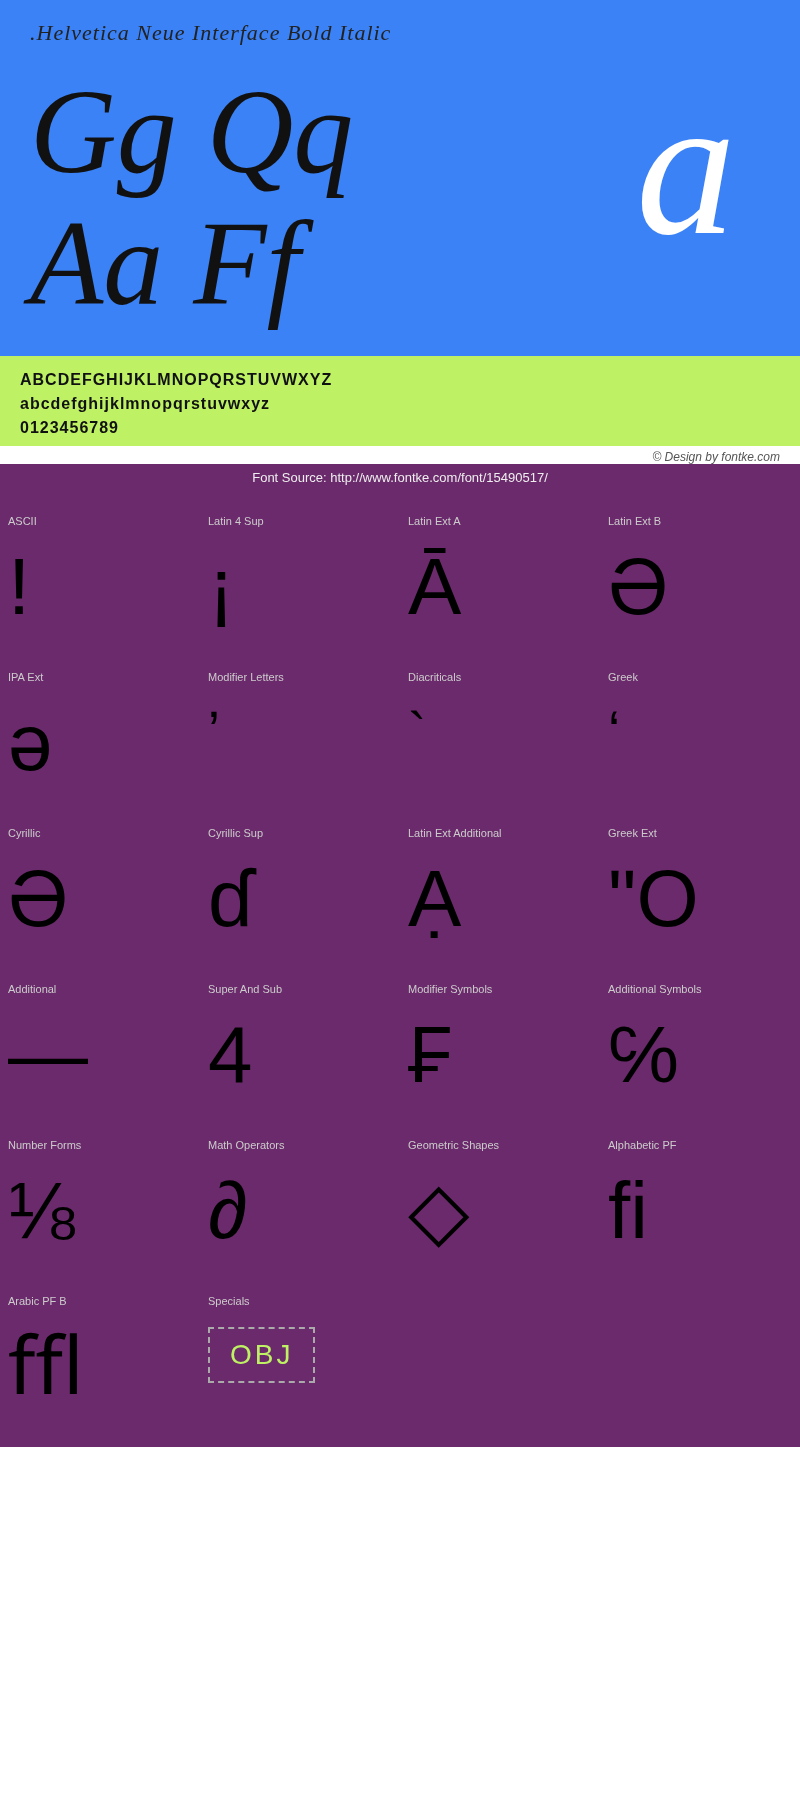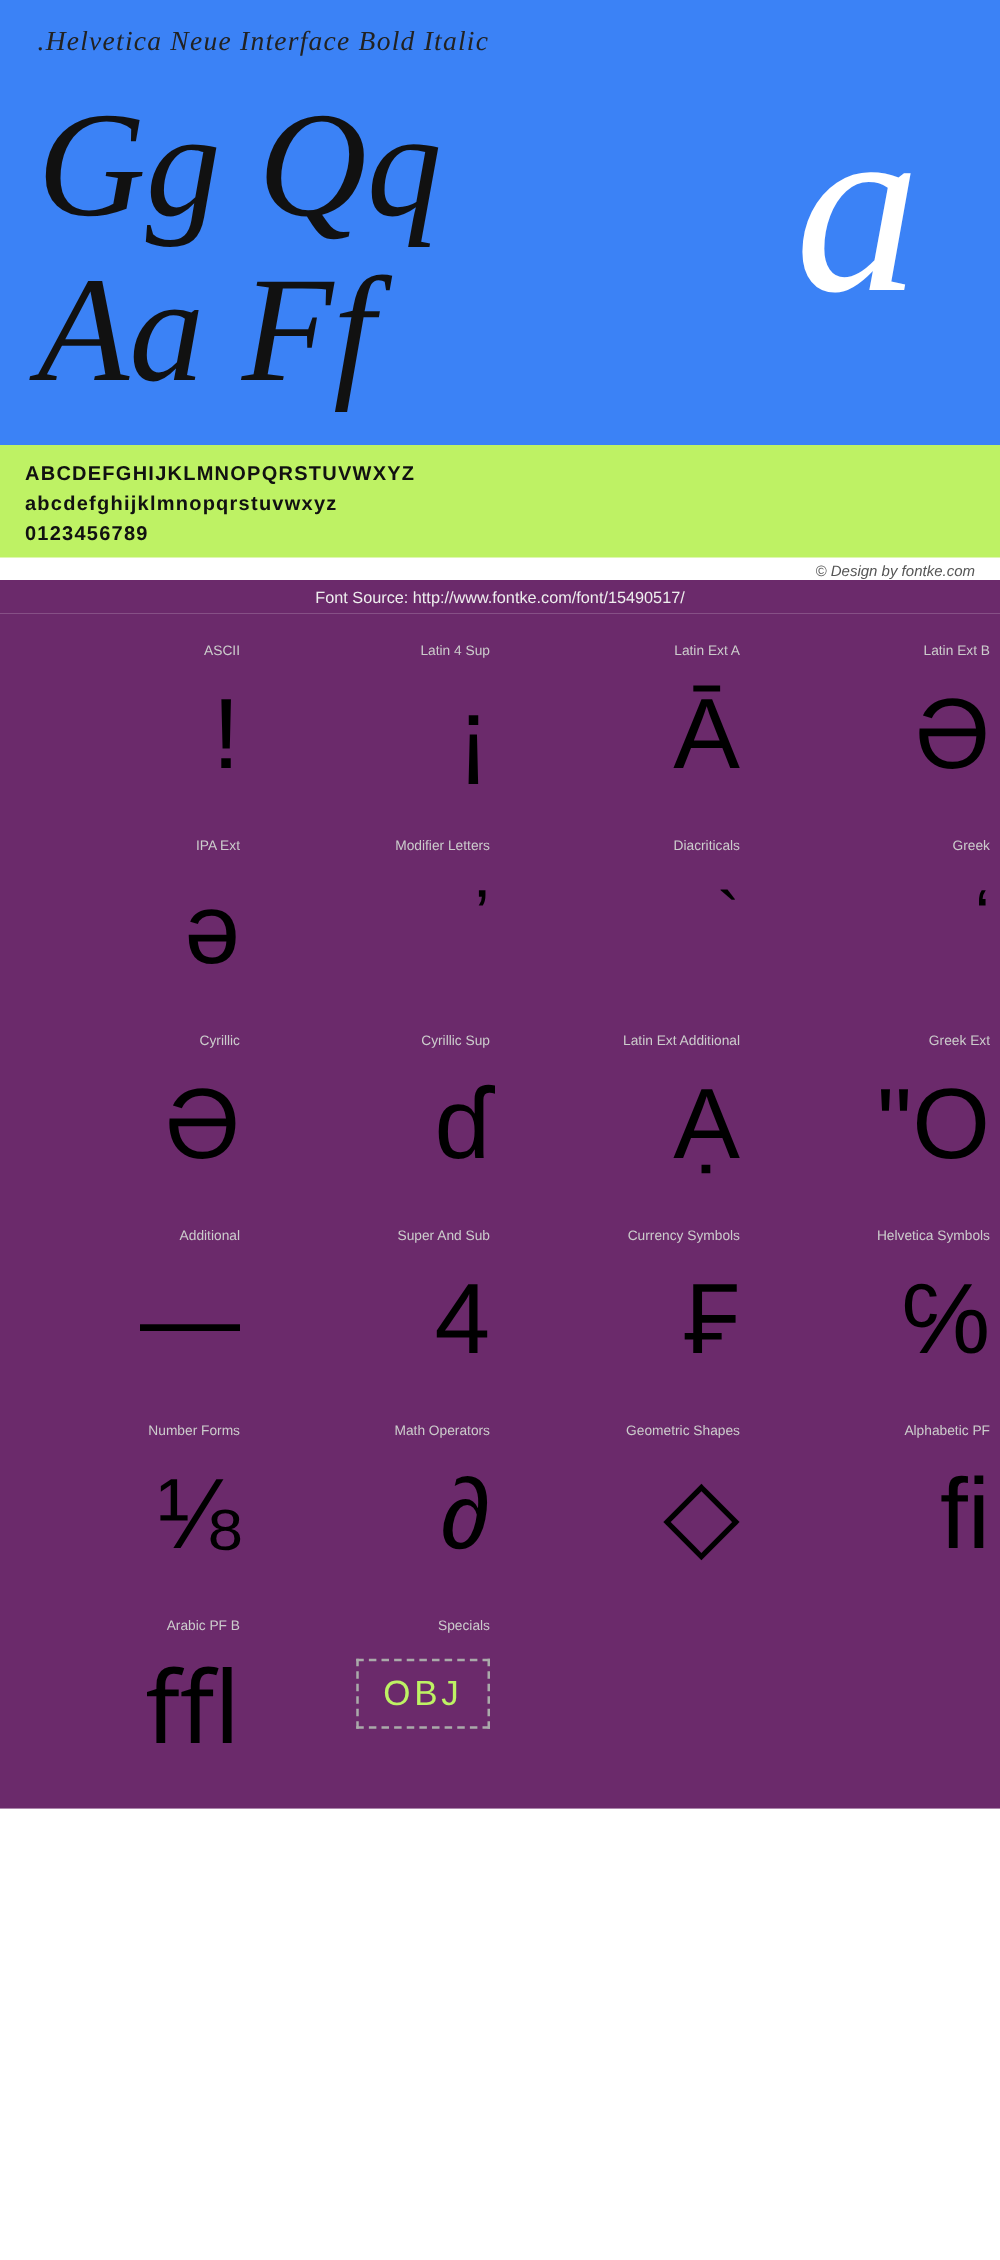--- a/index.html
+++ b/index.html
@@ -95,21 +95,21 @@
 
     .glyph-grid {
       display: grid;
       grid-template-columns: repeat(4, 1fr);
       gap: 0;
     }
 
     .glyph-cell {
       display: flex;
       flex-direction: column;
-      align-items: flex-end;
+      align-items: flex-start;
       padding: 14px 8px 20px 8px;
       position: relative;
     }
 
     .glyph-label {
       font-size: 11px;
       color: #ccc;
       margin-bottom: 10px;
       font-family: Arial, sans-serif;
       text-align: center;
@@ -225,25 +225,25 @@
       </div>
       <div class="glyph-cell">
         <div class="glyph-label">Additional</div>
         <div class="glyph-char">—</div>
       </div>
       <div class="glyph-cell">
         <div class="glyph-label">Super And Sub</div>
         <div class="glyph-char">4</div>
       </div>
       <div class="glyph-cell">
-        <div class="glyph-label">Currency Symbols</div>
+        <div class="glyph-label">Modifier Symbols</div>
         <div class="glyph-char">₣</div>
       </div>
       <div class="glyph-cell">
-        <div class="glyph-label">Helvetica Symbols</div>
+        <div class="glyph-label">Additional Symbols</div>
         <div class="glyph-char">℅</div>
       </div>
       <div class="glyph-cell">
         <div class="glyph-label">Number Forms</div>
         <div class="glyph-char">⅛</div>
       </div>
       <div class="glyph-cell">
         <div class="glyph-label">Math Operators</div>
         <div class="glyph-char">∂</div>
       </div>

